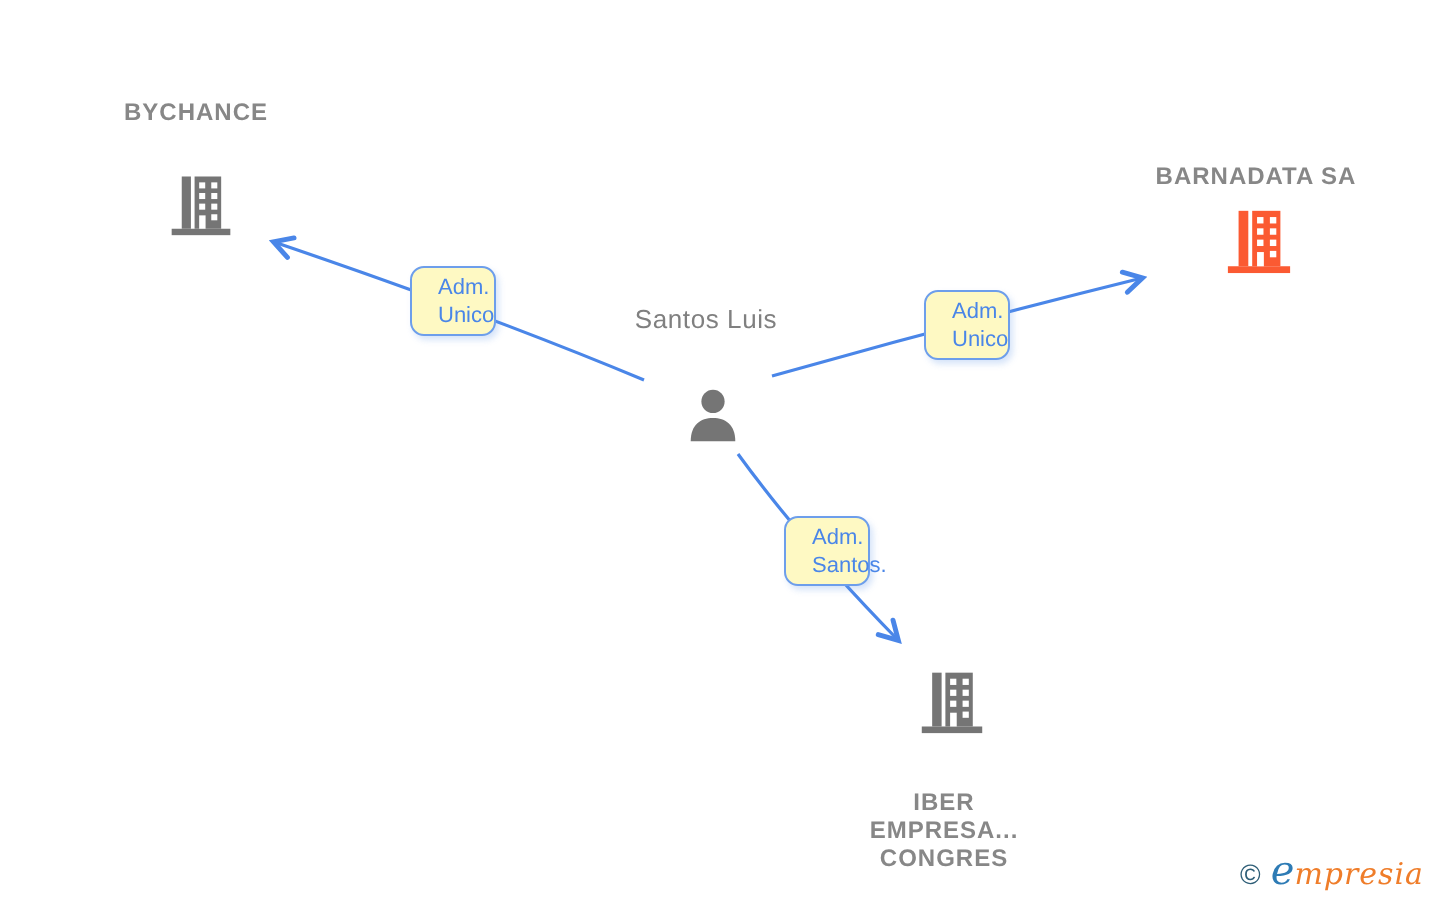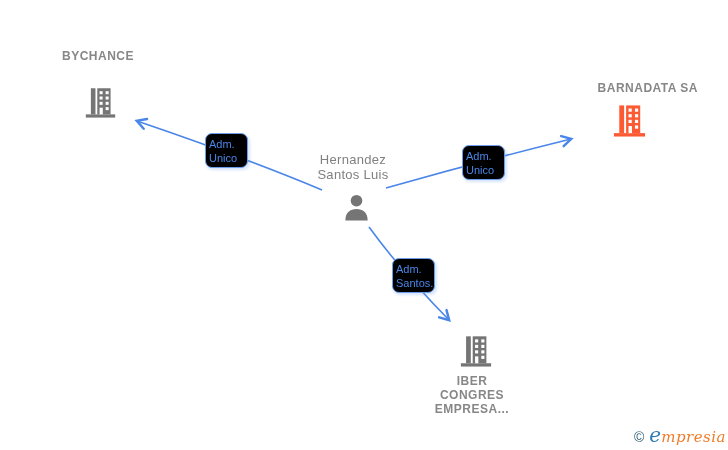--- a/index.html
+++ b/index.html
@@ -10,31 +10,31 @@
   #edges{position:absolute;left:0;top:0;z-index:1;}
   .node{position:absolute;z-index:2;cursor:pointer;}
   .company-label{
     position:absolute;z-index:2;text-align:center;
     font-size:12px;font-weight:bold;color:#878787;letter-spacing:.5px;line-height:15px;
   }
   .person-label{
     position:absolute;z-index:2;text-align:center;
     font-size:13px;font-weight:400;color:#808080;letter-spacing:.3px;line-height:15px;
   }
-  .iber-label{line-height:14px;}
+  .iber-label{line-height:14px;margin-top:20px;}
   .edge-label{
     position:absolute;z-index:3;box-sizing:border-box;
-    width:43px;height:35px;background:#000000;
+    width:43px;height:35px;background:#fef9c3;
     border:1.5px solid #6d9eeb;border-radius:7px;
     box-shadow:1.5px 2px 3px rgba(109,158,235,.28);
     font-size:11px;line-height:14px;color:#4a86e8;
-    padding:3px 0 0 3px;
+    padding:3px 0 0 13px;
   }
   .watermark{
-    position:absolute;right:2px;bottom:3px;z-index:2;
+    position:absolute;right:16px;bottom:3px;z-index:2;
     font-family:"DejaVu Serif",serif;white-space:nowrap;
   }
   .watermark .copy{font-family:"Liberation Sans",sans-serif;font-size:14px;color:#2e5e77;margin-right:5px;}
   .watermark .brand-initial{font-style:italic;font-size:20px;color:#2d7bb5;}
   .watermark .brand-rest{font-style:italic;font-size:15px;color:#ef7d2a;letter-spacing:.5px;}
   svg{display:block;}
 </style>
 </head>
 <body>
 
@@ -67,21 +67,21 @@
         <rect x="17" y="12" width="3.3" height="3.3"></rect>
           <rect x="23.6" y="12" width="3.3" height="3.3"></rect>
         <rect x="17" y="17.8" width="3.3" height="3.3"></rect>
           <rect x="23.6" y="17.8" width="3.3" height="3.3"></rect>
         <rect x="23.6" y="23.6" width="3.3" height="3.3"></rect>
         <rect x="17" y="24.2" width="3.5" height="7.3"></rect>
       </g>
     </svg>
   </div>
 
-  <div class="company-label" style="left:558px;top:81px;width:140px;text-align:right;">
+  <div class="company-label" style="left:558px;top:81px;width:140px;">
     <div>BARNADATA SA</div>
   </div>
   <div class="node" style="left:612px;top:102px;">
     <svg width="35" height="36" viewBox="0 0 36 36">
       <g fill="#fb5a32">
         <rect x="2" y="31.5" width="32" height="3.5"></rect>
         <rect x="7.5" y="3" width="5" height="28.5"></rect>
         <rect x="14.5" y="3" width="14.5" height="28.5"></rect>
       </g>
       <g fill="#ffffff">
@@ -91,21 +91,20 @@
           <rect x="23.6" y="12" width="3.3" height="3.3"></rect>
         <rect x="17" y="17.8" width="3.3" height="3.3"></rect>
           <rect x="23.6" y="17.8" width="3.3" height="3.3"></rect>
         <rect x="23.6" y="23.6" width="3.3" height="3.3"></rect>
         <rect x="17" y="24.2" width="3.5" height="7.3"></rect>
       </g>
     </svg>
   </div>
 
   <div class="person-label" style="left:283px;top:152px;width:140px;">
-    <div>Hernandez</div>
     <div>Santos Luis</div>
   </div>
   <div class="node" style="left:341px;top:192px;">
     <svg width="31" height="31" viewBox="0 0 32 32">
       <g fill="#757575">
         <circle cx="16" cy="9" r="6"></circle>
         <path d="M4.5,29.5 C4.5,21 9.5,17.5 16,17.5 C22.5,17.5 27.5,21 27.5,29.5 Z"></path>
       </g>
     </svg>
   </div>
@@ -124,22 +123,22 @@
           <rect x="23.6" y="12" width="3.3" height="3.3"></rect>
         <rect x="17" y="17.8" width="3.3" height="3.3"></rect>
           <rect x="23.6" y="17.8" width="3.3" height="3.3"></rect>
         <rect x="23.6" y="23.6" width="3.3" height="3.3"></rect>
         <rect x="17" y="24.2" width="3.5" height="7.3"></rect>
       </g>
     </svg>
   </div>
   <div class="company-label iber-label" style="left:412px;top:374px;width:120px;">
     <div>IBER</div>
+    <div>EMPRESA...</div>
     <div>CONGRES</div>
-    <div>EMPRESA...</div>
   </div>
 
   <div class="edge-label" style="left:205px;top:133px;">
     <div>Adm.</div>
     <div>Unico</div>
   </div>
   <div class="edge-label" style="left:462px;top:145px;">
     <div>Adm.</div>
     <div>Unico</div>
   </div>

